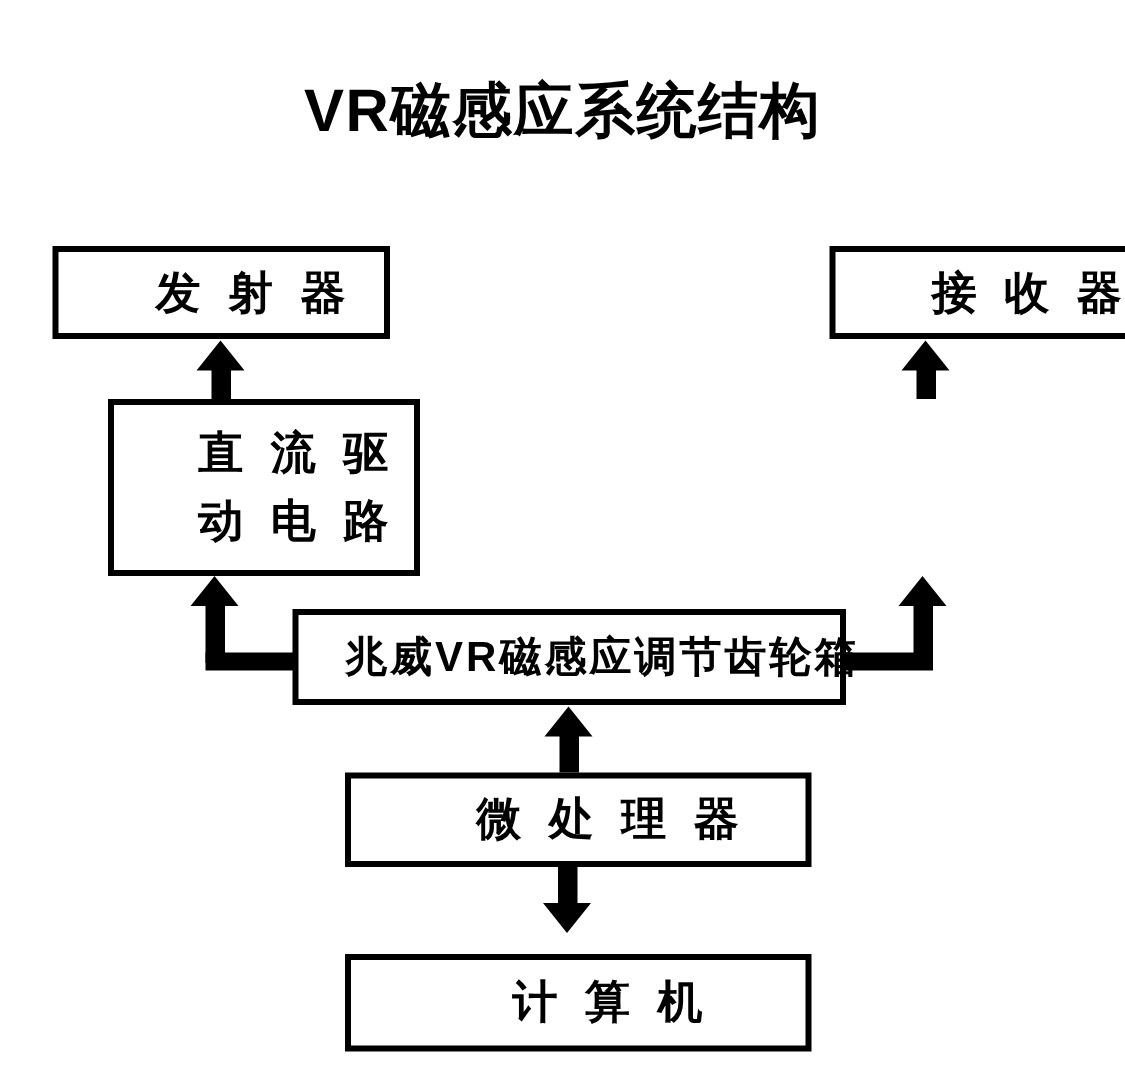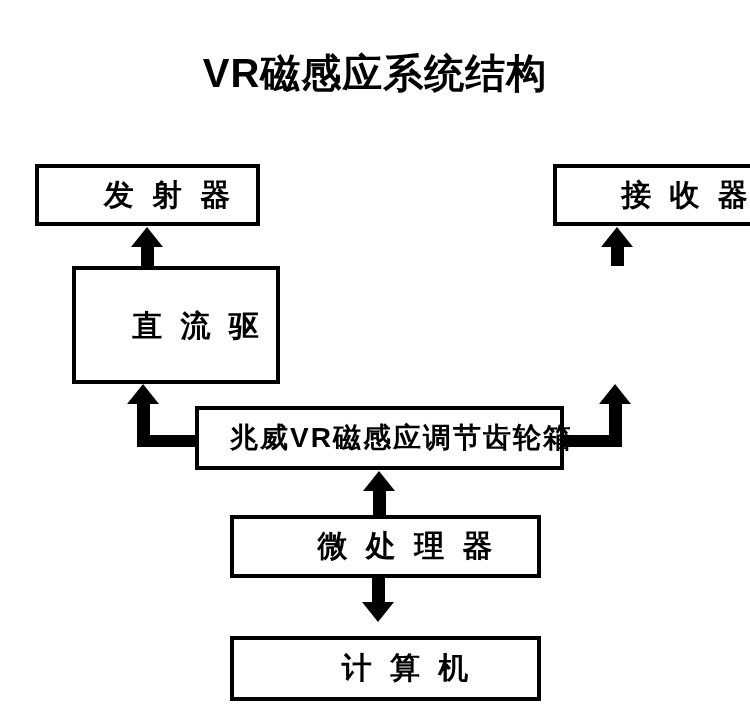--- a/index.html
+++ b/index.html
@@ -103,20 +103,21 @@
   <div class="node single-line node-transmitter">
     <span class="line">发 射 器</span>
   </div>
 
   <div class="node single-line node-receiver">
     <span class="line">接 收 器</span>
   </div>
 
   <div class="node double-line node-dc-drive">
     <span class="line">直 流 驱</span>
+    <span class="line">动 电 路</span>
   </div>
 
 
   <div class="node single-line node-microprocessor">
     <span class="line">微 处 理 器</span>
   </div>
 
   <div class="node node-gearbox">
     <span class="line">兆威VR磁感应调节齿轮箱</span>
   </div>

